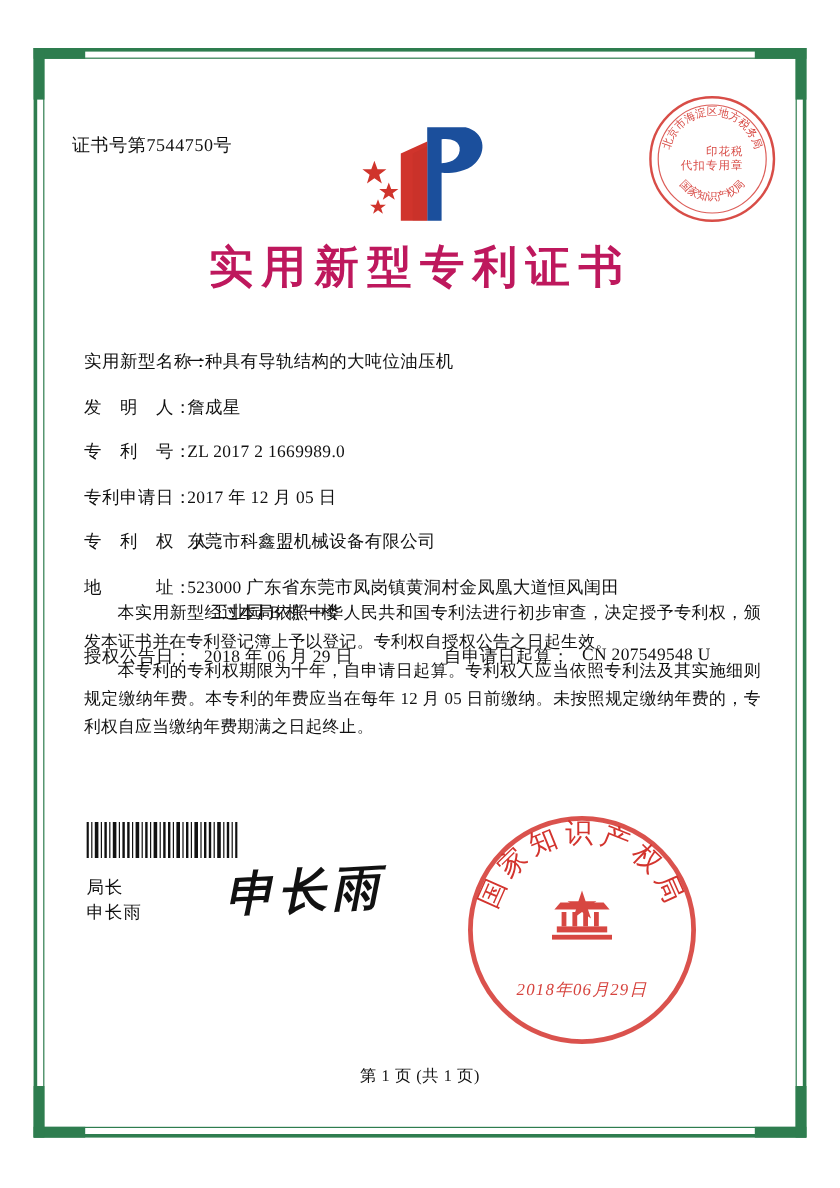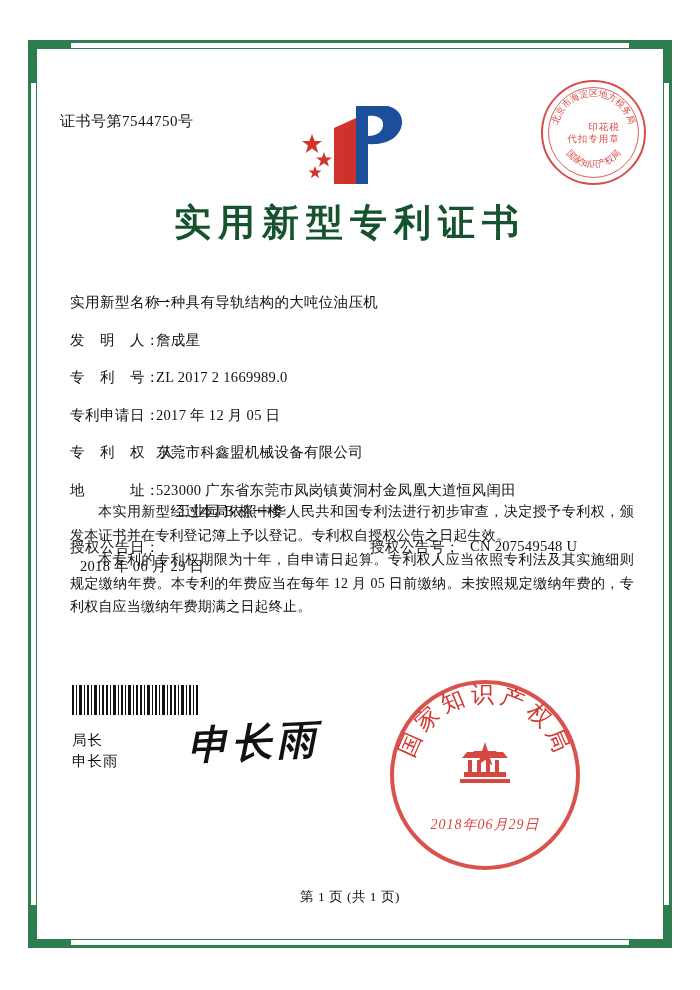--- a/index.html
+++ b/index.html
@@ -130,21 +130,21 @@
   
   .main-title {
     position: absolute;
     left: 0;
     width: 580px;
     top: 128px;
     text-align: center;
     font-size: 37px;
     font-weight: bold;
     letter-spacing: 7px;
-    color: #14532d;
+    color: #be185d;
     font-family: "Liberation Serif", "DejaVu Serif", serif;
   }
 
   
   .fields {
     position: absolute;
     left: 10px;
     top: 222px;
     width: 570px;
   }
@@ -170,21 +170,21 @@
     padding-left: 20px;
   }
   .row-two {
     display: flex;
     font-size: 14.5px;
     margin-bottom: 12px;
   }
   .row-two .half {
     display: flex;
   }
-  .row-two .half:first-child { width: 300px; flex-direction: column; }
+  .row-two .half:first-child { width: 300px; }
   .row-two .lbl { white-space: nowrap; letter-spacing: .5px; }
   .row-two .val { margin-left: 10px; letter-spacing: .3px; }
 
   
   .paragraphs {
     position: absolute;
     left: 10px;
     top: 430px;
     width: 564px;
     font-size: 14px;
@@ -357,21 +357,21 @@
           <span class="line2">工业园 B 栋一楼</span>
         </div>
       </div>
 
       <div class="row-two">
         <div class="half">
           <span class="lbl">授权公告日：</span>
           <span class="val">2018 年 06 月 29 日</span>
         </div>
         <div class="half">
-          <span class="lbl">授权公告号：</span>
+          <span class="lbl">自申请日起算：</span>
           <span class="val">CN 207549548 U</span>
         </div>
       </div>
     </div>
 
     <div class="paragraphs">
       <p>本实用新型经过本局依照中华人民共和国专利法进行初步审查，决定授予专利权，颁发本证书并在专利登记簿上予以登记。专利权自授权公告之日起生效。</p>
       <p>本专利的专利权期限为十年，自申请日起算。专利权人应当依照专利法及其实施细则规定缴纳年费。本专利的年费应当在每年 12 月 05 日前缴纳。未按照规定缴纳年费的，专利权自应当缴纳年费期满之日起终止。</p>
     </div>
 

